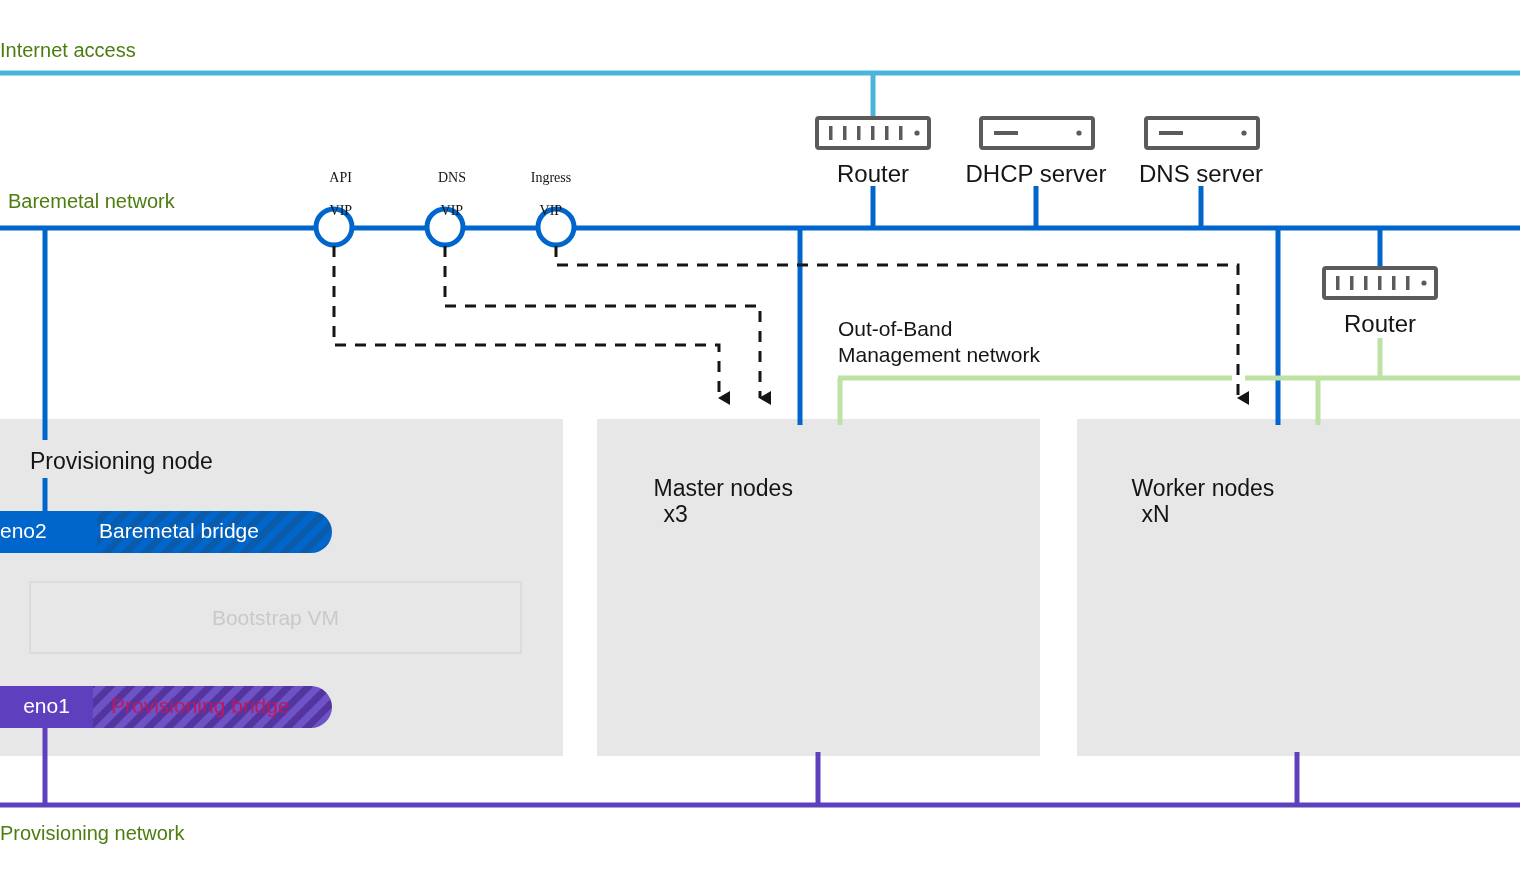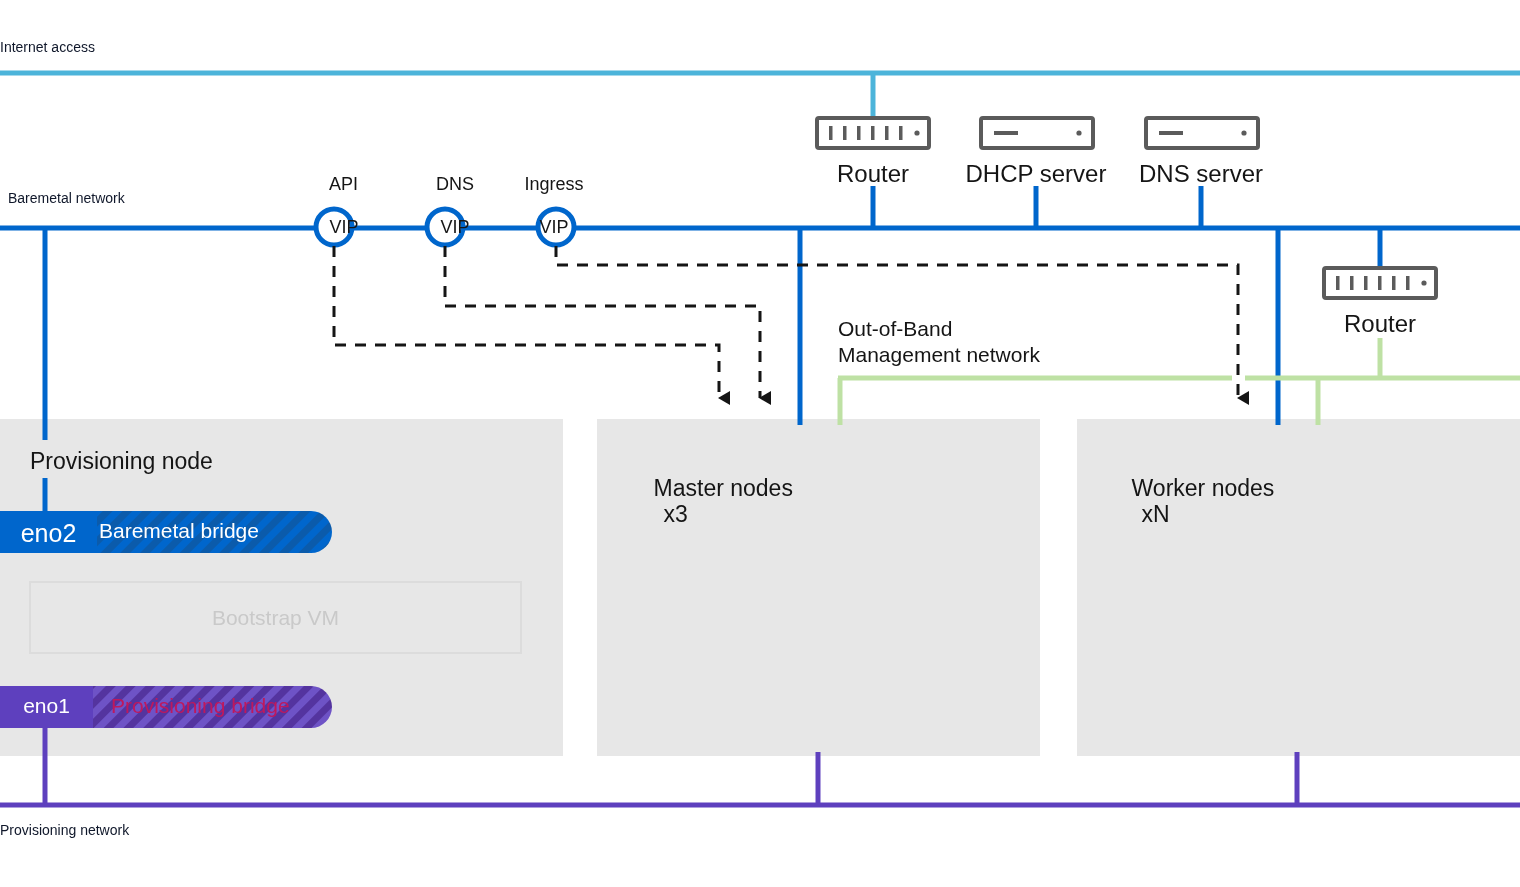--- a/index.html
+++ b/index.html
@@ -3,23 +3,23 @@
 <meta charset="utf-8">
 <style>
   html,body{margin:0;padding:0;background:#ffffff;}
   body{width:1520px;height:887px;overflow:hidden;
        font-family:"Liberation Sans","DejaVu Sans",sans-serif;
        color:#151515;-webkit-font-smoothing:antialiased;}
   #stage{position:relative;width:1520px;height:887px;}
   svg#canvas{position:absolute;left:0;top:0;width:1520px;height:887px;}
 
   .lbl{position:absolute;white-space:pre;line-height:1.16;}
-  .lbl.net{font-size:14px;color:#0f172a;}
+  .lbl.net{font-size:20px;color:#4d7c0f;}
   .lbl.dev{font-size:24px;color:#151515;text-align:center;}
-  .lbl.vip{font-size:18px;color:#151515;text-align:center;line-height:1.18;}
+  .lbl.vip{font-size:14px;color:#151515;text-align:center;line-height:1.18;font-family:Liberation Serif, serif;}
   .lbl.oob{font-size:21px;color:#151515;line-height:1.22;}
   .lbl.nodetitle{font-size:23px;font-weight:normal;color:#151515;}
   .lbl.bootstrap{font-size:21px;color:#c9c9c9;}
 </style>
 </head>
 <body>
 
 <div id="stage">
 
   <svg id="canvas" viewBox="0 0 1520 887">
@@ -158,19 +158,19 @@
     <span style="display:inline-block;width:10px;"></span><span>x3</span>
   </div>
 
   <div class="lbl nodetitle" style="left:1106px; top:448px;">
     <span>Worker nodes</span>
     <span style="display:inline-block;width:10px;"></span><span>xN</span>
   </div>
 
   <div class="lbl bootstrap" style="left:30px; top:606px; width:491px; text-align:center;">Bootstrap VM</div>
 
-  <div class="lbl" style="left:0px; top:519px; width:97px; text-align:center; font-size:25px; color:#ffffff;">eno2</div>
+  <div class="lbl" style="left:0px; top:519px; width:97px; font-size:21px; color:#ffffff;">eno2</div>
   <div class="lbl" style="left:99px; top:519px; font-size:21px; color:#ffffff;">Baremetal bridge</div>
 
   <div class="lbl" style="left:0px; top:694px; width:93px; text-align:center; font-size:21px; color:#ffffff;">eno1</div>
   <div class="lbl" style="left:111px; top:694px; font-size:21px; color:#be185d;">Provisioning bridge</div>
 
 </div>
 
 </body></html>

